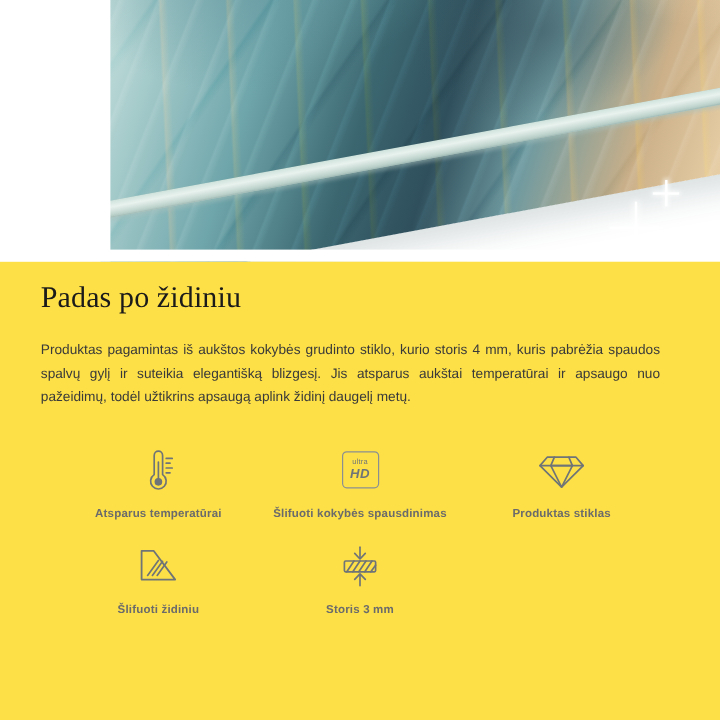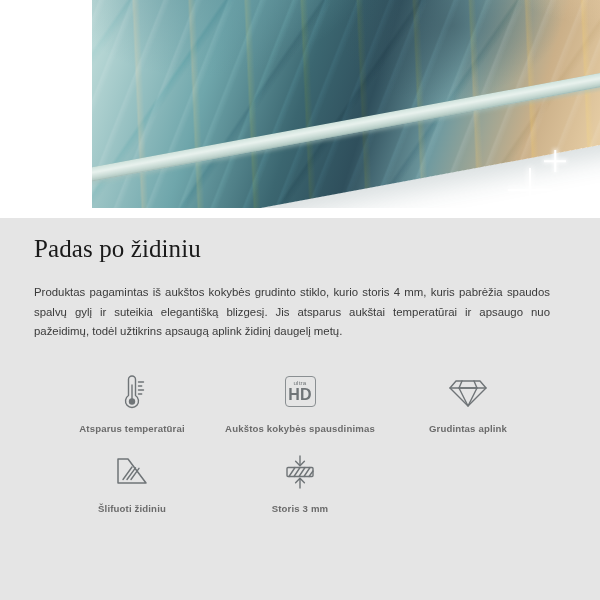--- a/index.html
+++ b/index.html
@@ -11,21 +11,21 @@
     width: 600px;
     height: 600px;
     background: #ffffff;
     font-family: "Liberation Sans", sans-serif;
     overflow: hidden;
   }
   .page {
     position: relative;
     width: 600px;
     height: 600px;
-    background: #e5e5e5;
+    background: #fde047;
   }
 
   
   .hero {
     position: relative;
     width: 600px;
     height: 218px;
     overflow: hidden;
     background: #ffffff;
   }
@@ -204,21 +204,21 @@
     border: 1.4px solid #8a8f92;
     border-radius: 4px;
     display: flex;
     flex-direction: column;
     align-items: center;
     justify-content: center;
     line-height: 1;
     color: #6f7477;
   }
   .ultrahd-box .u1 { font-size: 6.2px; letter-spacing: 0.2px; }
-  .ultrahd-box .u2 { font-size: 16px; font-weight: 700; margin-top: 1px; letter-spacing: 0.3px; }
+  .ultrahd-box .u2 { font-size: 11px; font-weight: 700; margin-top: 1px; letter-spacing: 0.3px; font-style: italic; }
 </style>
 </head>
 <body>
 
 <div class="page">
 
   <div class="hero">
     <div class="hero-inner">
       <div class="panel"></div>
       <div class="panel-edge"></div>
@@ -251,34 +251,34 @@
         <div class="feature-label">Atsparus temperatūrai</div>
       </div>
 
       <div class="feature">
         <div class="feature-icon">
           <div class="ultrahd-box">
             <span class="u1">ultra</span>
             <span class="u2">HD</span>
           </div>
         </div>
-        <div class="feature-label">Aukštos kokybės spausdinimas</div>
+        <div class="feature-label">Šlifuoti kokybės spausdinimas</div>
       </div>
 
 
       <div class="feature">
         <div class="feature-icon">
           <svg width="42" height="38" viewBox="0 0 42 38" fill="none" stroke="currentColor" stroke-width="1.4" stroke-linecap="round" stroke-linejoin="round">
             <path d="M9 8h24l6 7-18 18L3 15l6-7Z"></path>
             <path d="M3 15h36"></path>
             <path d="M15 8l-3 7 9 18 9-18-3-7"></path>
             <path d="M12 15h18"></path>
           </svg>
         </div>
-        <div class="feature-label">Grudintas aplink</div>
+        <div class="feature-label">Produktas stiklas</div>
       </div>
 
       <div class="feature">
         <div class="feature-icon">
           <svg width="40" height="36" viewBox="0 0 40 36" fill="none" stroke="currentColor" stroke-width="1.4" stroke-linecap="round" stroke-linejoin="round">
             <path d="M6 29h28L16 5H6v24Z" stroke-width="1.5"></path>
             <path d="M11 25.5 20 13M15 25.5 23.5 13.8M19 25.5l8-11.2"></path>
           </svg>
         </div>
         <div class="feature-label">Šlifuoti židiniu</div>

